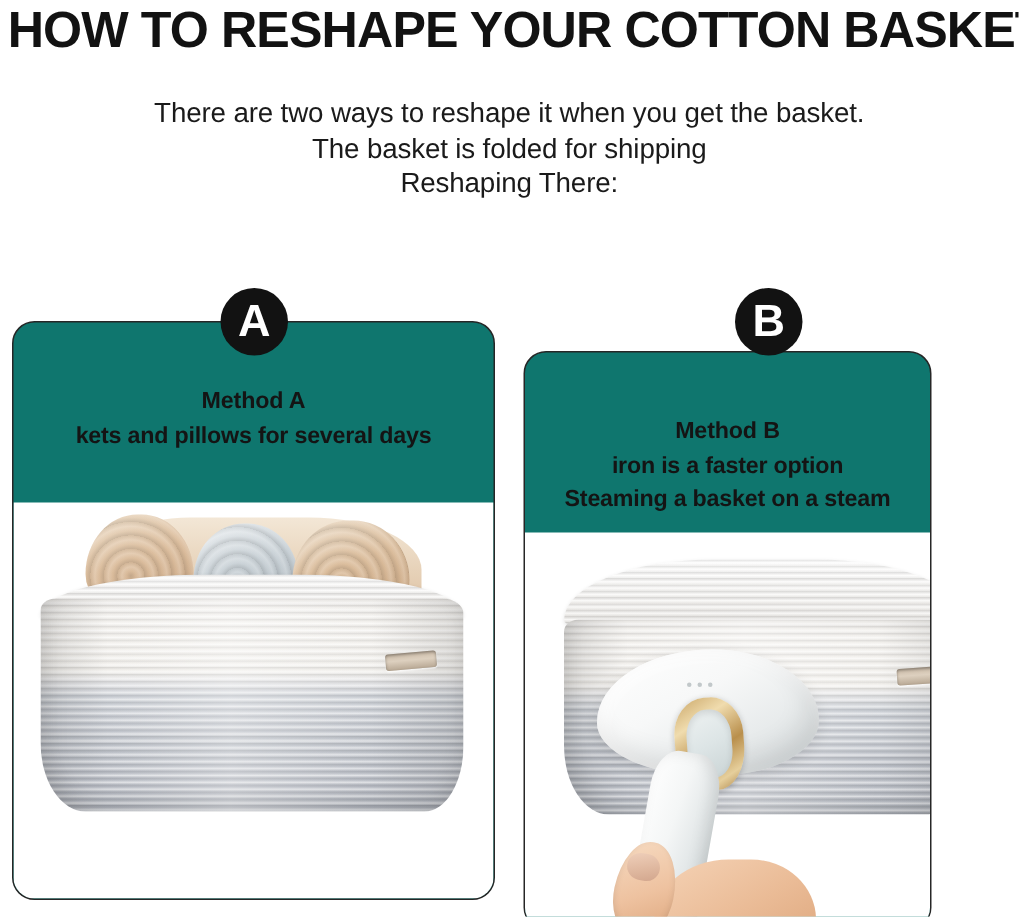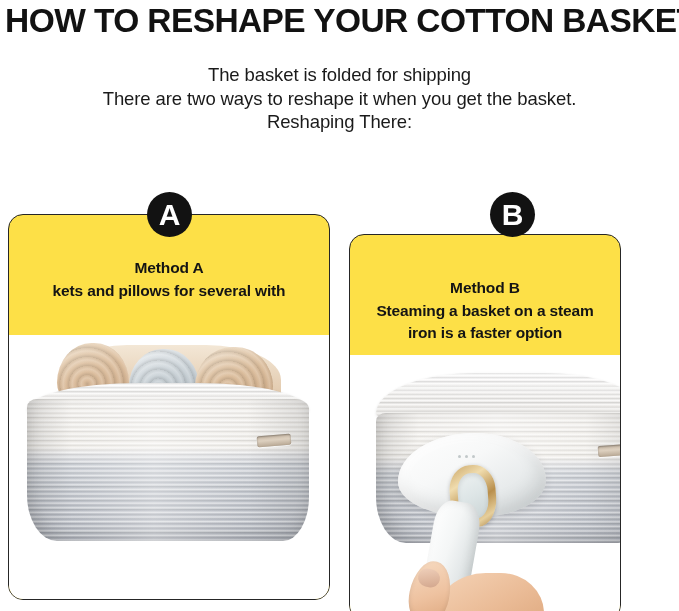--- a/index.html
+++ b/index.html
@@ -56,21 +56,21 @@
     top: 0;
     width: 679px;
     height: 611px;
   }
   .card {
     position: absolute;
     top: 214px;
     height: 386px;
     border: 1.4px solid #262626;
     border-radius: 15px;
-    background: #fde047;
+    background: #0f766e;
     box-sizing: border-box;
     overflow: hidden;
   }
   .card.left  { left: 8px;   width: 322px; }
   .card.right { left: 349px; width: 272px; margin-top: 20px; }
 
   .badge {
     position: absolute;
     top: 192px;
     width: 45px;
@@ -270,33 +270,33 @@
     background: linear-gradient(160deg, #f0d1bd 0%, #dcb49c 60%, #cda088 100%);
     opacity: 0.9;
   }
 </style>
 </head>
 <body>
 
 <div class="page-title">HOW TO RESHAPE YOUR COTTON BASKET</div>
 
 <div class="subtitle-block">
+  <div class="subtitle-line">There are two ways to reshape it when you get the basket.</div>
   <div class="subtitle-line">The basket is folded for shipping</div>
-  <div class="subtitle-line">There are two ways to reshape it when you get the basket.</div>
   <div class="subtitle-line">Reshaping There:</div>
 </div>
 
 <div class="cards">
 
   <div class="card left">
 
     <div class="card-heading">Method A</div>
 
     <div class="card-desc">
-      <div class="dline">kets and pillows for several with</div>
+      <div class="dline">kets and pillows for several days</div>
     </div>
 
     <div class="photo">
 
       <div class="shadow" style="left:20px; top:190px; width:280px; height:30px;"></div>
 
       <div class="fabric-back" style="left:52px; top:10px; width:220px; height:62px;"></div>
 
       <div class="roll tan" style="left:48px; top:8px; width:72px; height:66px;">
         <span class="swirl"></span>
@@ -315,22 +315,22 @@
       </div>
 
     </div>
   </div>
 
   <div class="card right">
 
     <div class="card-heading">Method B</div>
 
     <div class="card-desc">
+      <div class="dline">iron is a faster option</div>
       <div class="dline">Steaming a basket on a steam</div>
-      <div class="dline">iron is a faster option</div>
     </div>
 
     <div class="photo">
 
       <div class="shadow" style="left:30px; top:172px; width:250px; height:26px;"></div>
 
       <div class="basket" style="left:26px; top:18px; width:268px; height:170px;">
         <div class="rim" style="height:54px; border-radius:50%/100% 100% 34% 34%;"></div>
         <div class="front" style="top:40px; height:130px;"></div>
         <div class="handle" style="right:14px; top:72px; width:32px; height:11px; transform:rotate(-4deg);"></div>

